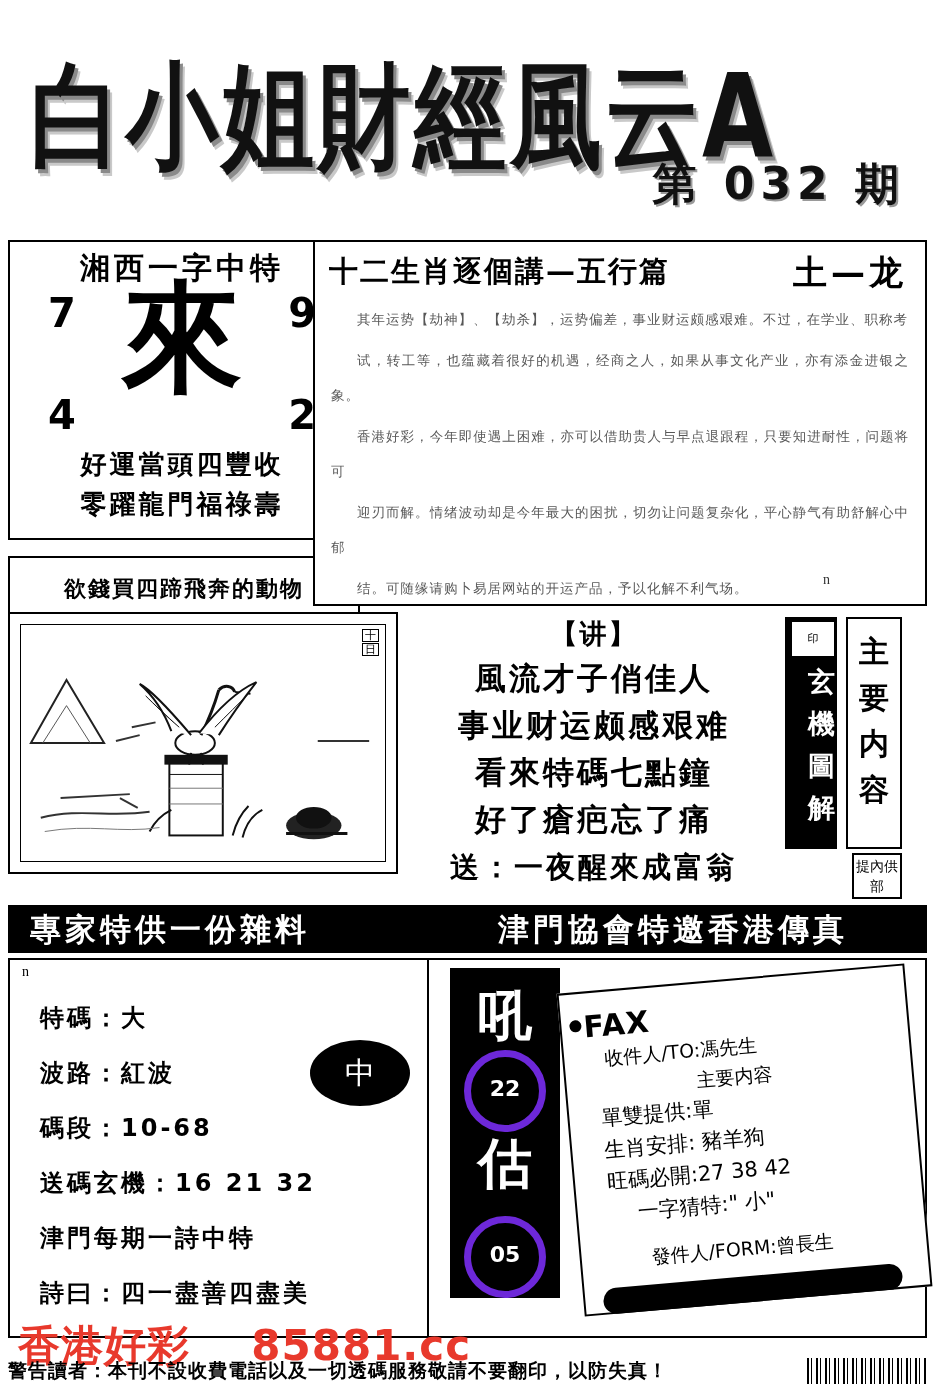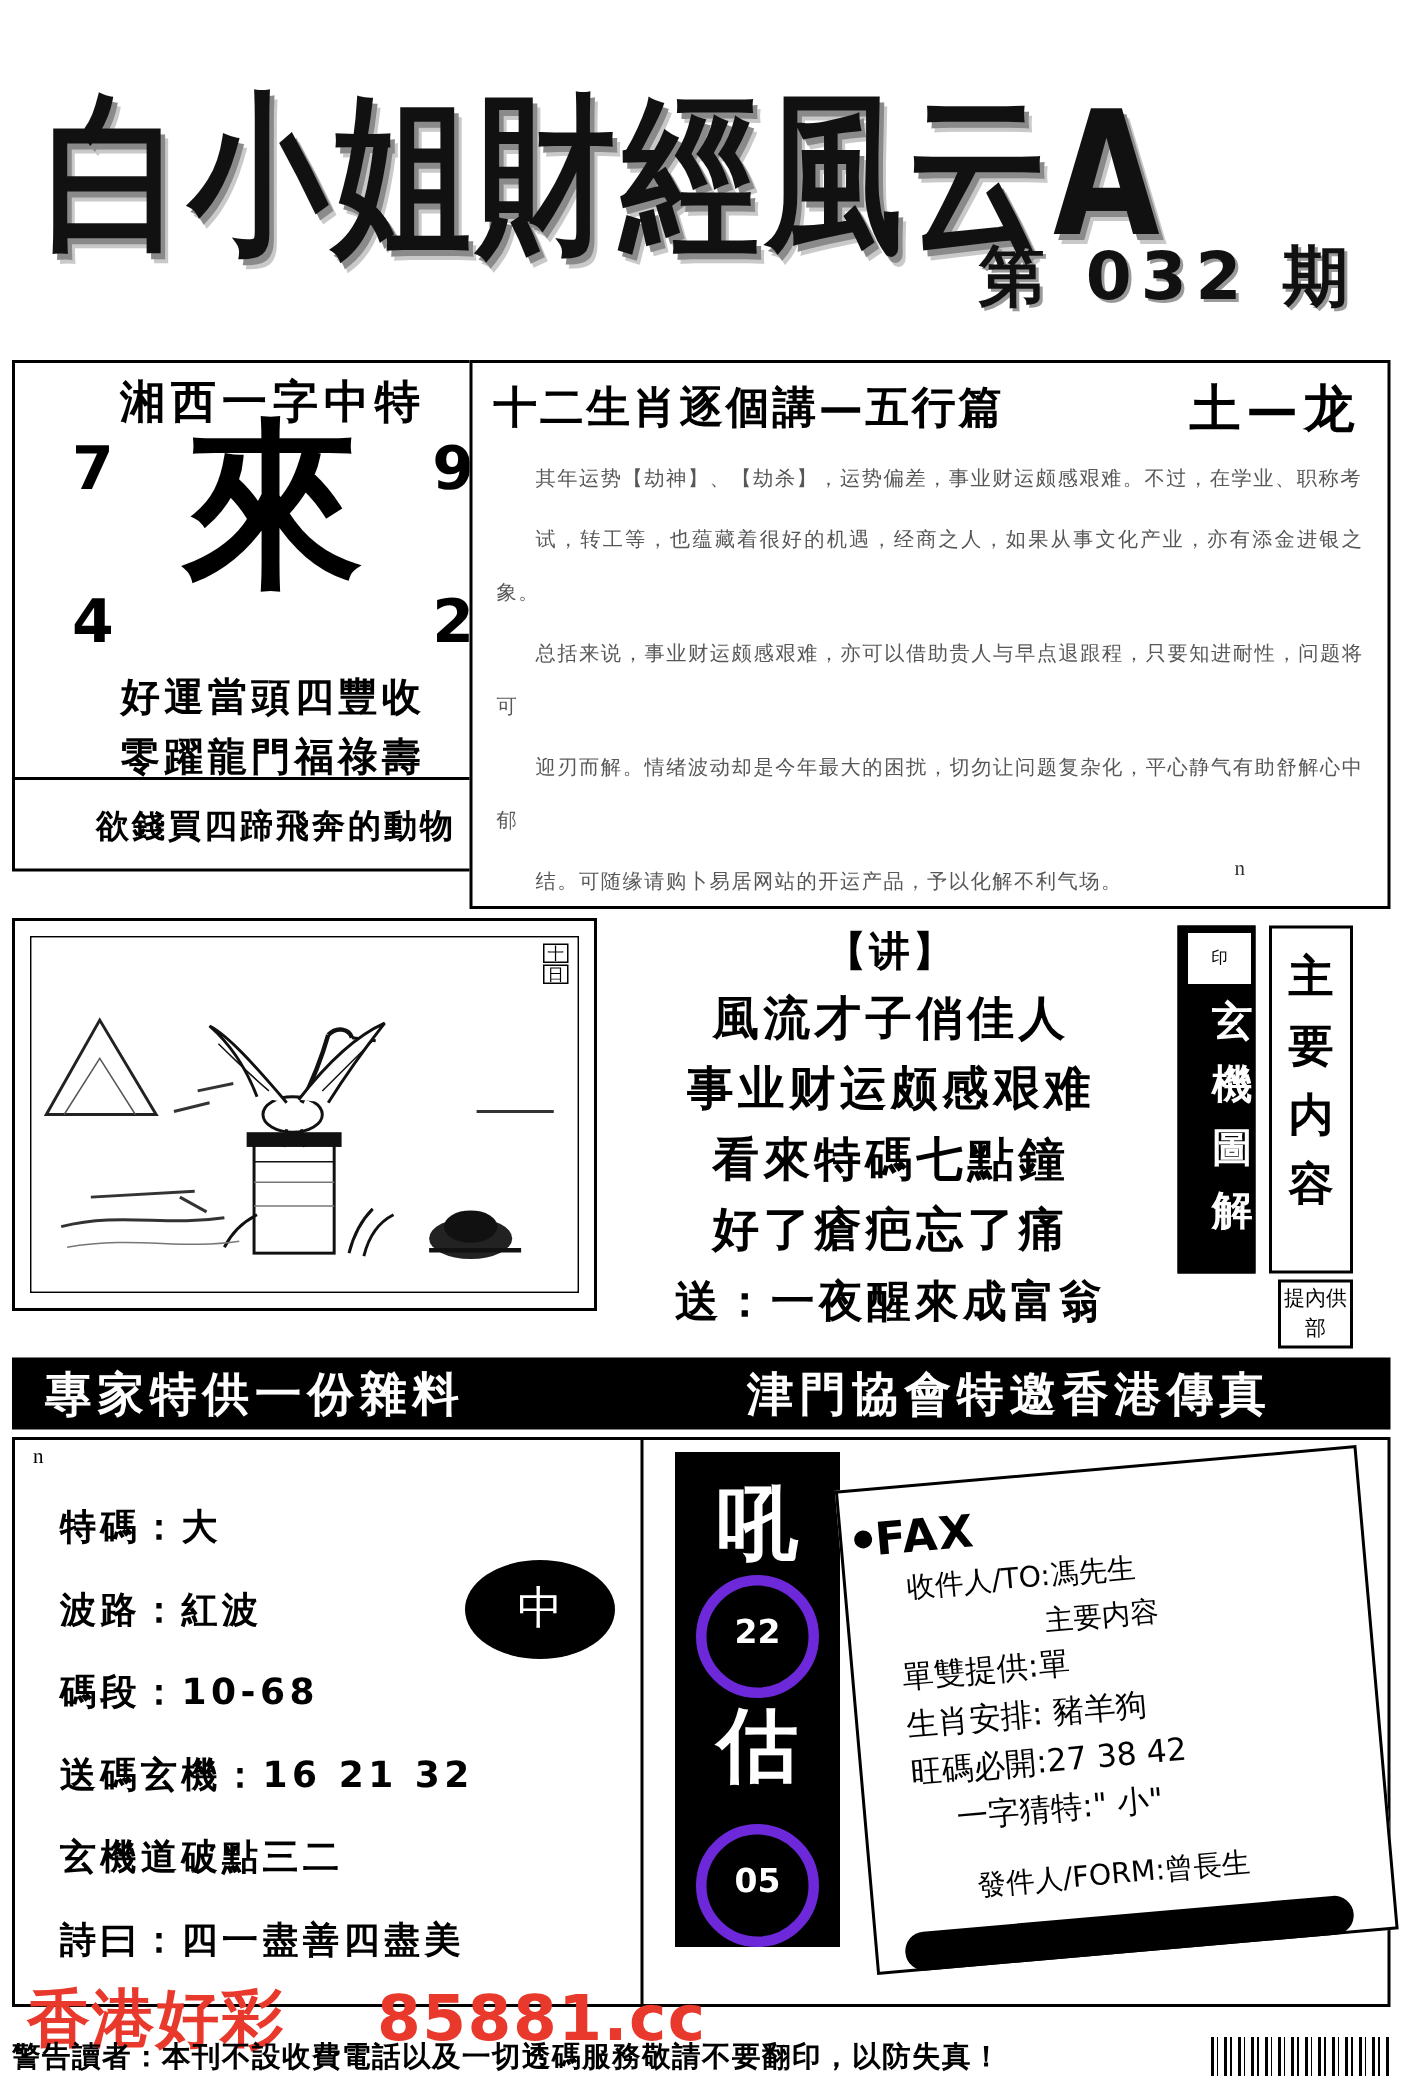--- a/index.html
+++ b/index.html
@@ -39,21 +39,21 @@
   #ltn3{left:38px;top:150px;}
   #ltn4{right:38px;top:150px;}
   .lt-big{position:absolute;left:0;top:35px;width:100%;text-align:center;
     font-family:"DejaVu Serif",serif;font-size:120px;font-weight:bold;line-height:1;}
   .lt-line{position:absolute;left:0;width:100%;text-align:center;
     font-family:"DejaVu Sans",sans-serif;font-weight:bold;font-size:26px;letter-spacing:3px;}
   #ltl1{top:205px;}
   #ltl2{top:245px;}
 
   
-  #leftRiddle{left:8px;top:518px;width:352px;height:63px;}
+  #leftRiddle{left:8px;top:556px;width:352px;height:63px;}
   #leftRiddle .txt{position:absolute;left:0;top:16px;width:100%;text-align:center;
     font-family:"DejaVu Sans",sans-serif;font-weight:bold;font-size:22px;letter-spacing:2px;}
 
   
   #article{left:313px;top:240px;width:614px;height:366px;}
   .art-title{position:absolute;left:14px;top:10px;
     font-family:"DejaVu Sans",sans-serif;font-weight:bold;font-size:29px;letter-spacing:2px;}
   .art-title2{position:absolute;right:18px;top:8px;
     font-family:"DejaVu Sans",sans-serif;font-weight:bold;font-size:34px;letter-spacing:4px;}
   .art-body{position:absolute;left:16px;top:60px;width:578px;
@@ -173,21 +173,21 @@
   <div class="bx" id="leftRiddle">
     <div class="txt">欲錢買四蹄飛奔的動物</div>
   </div>
 
   <div class="bx" id="article">
     <div class="art-title">十二生肖逐個講—五行篇</div>
     <div class="art-title2">土—龙</div>
     <div class="art-body">
       <p>其年运势【劫神】、【劫杀】，运势偏差，事业财运颇感艰难。不过，在学业、职称考</p>
       <p>试，转工等，也蕴藏着很好的机遇，经商之人，如果从事文化产业，亦有添金进银之象。</p>
-      <p>总括来说，事业财运颇感艰难，亦可以借助贵人与早点退跟程，只要知进耐性，问题将可</p>
+      <p>香港好彩，今年即使遇上困难，亦可以借助贵人与早点退跟程，只要知进耐性，问题将可</p>
       <p>迎刃而解。情绪波动却是今年最大的困扰，切勿让问题复杂化，平心静气有助舒解心中郁</p>
       <p>结。可随缘请购卜易居网站的开运产品，予以化解不利气场。</p>
     </div>
     <div class="art-mark">n</div>
   </div>
 
   <div class="bx" id="picBox">
     <div id="picInner">
       <svg width="100%" height="100%" viewBox="0 0 368 240" preserveAspectRatio="none">
         <rect x="0" y="0" width="368" height="240" fill="#ffffff"></rect>
@@ -269,21 +269,21 @@
     <div class="ll-line" style="top:97px;">
       <span>波路：</span><span class="ll-val">紅波</span>
     </div>
     <div class="ll-line" style="top:152px;">
       <span>碼段：</span><span class="ll-val">10-68</span>
     </div>
     <div class="ll-line" style="top:207px;">
       <span>送碼玄機：</span><span class="ll-val">16 21 32</span>
     </div>
     <div class="ll-line" style="top:262px;">
-      <span>玄機道破點三二</span><span class="ll-val"></span>
+      <span>津門每期一詩中特</span><span class="ll-val"></span>
     </div>
     <div class="ll-line" style="top:317px;">
       <span>詩曰：</span><span class="ll-val">四一盡善四盡美</span>
     </div>
 
     <div id="ovalStamp">
       <span>中</span>
     </div>
 
     <div id="lowDiv"></div>

